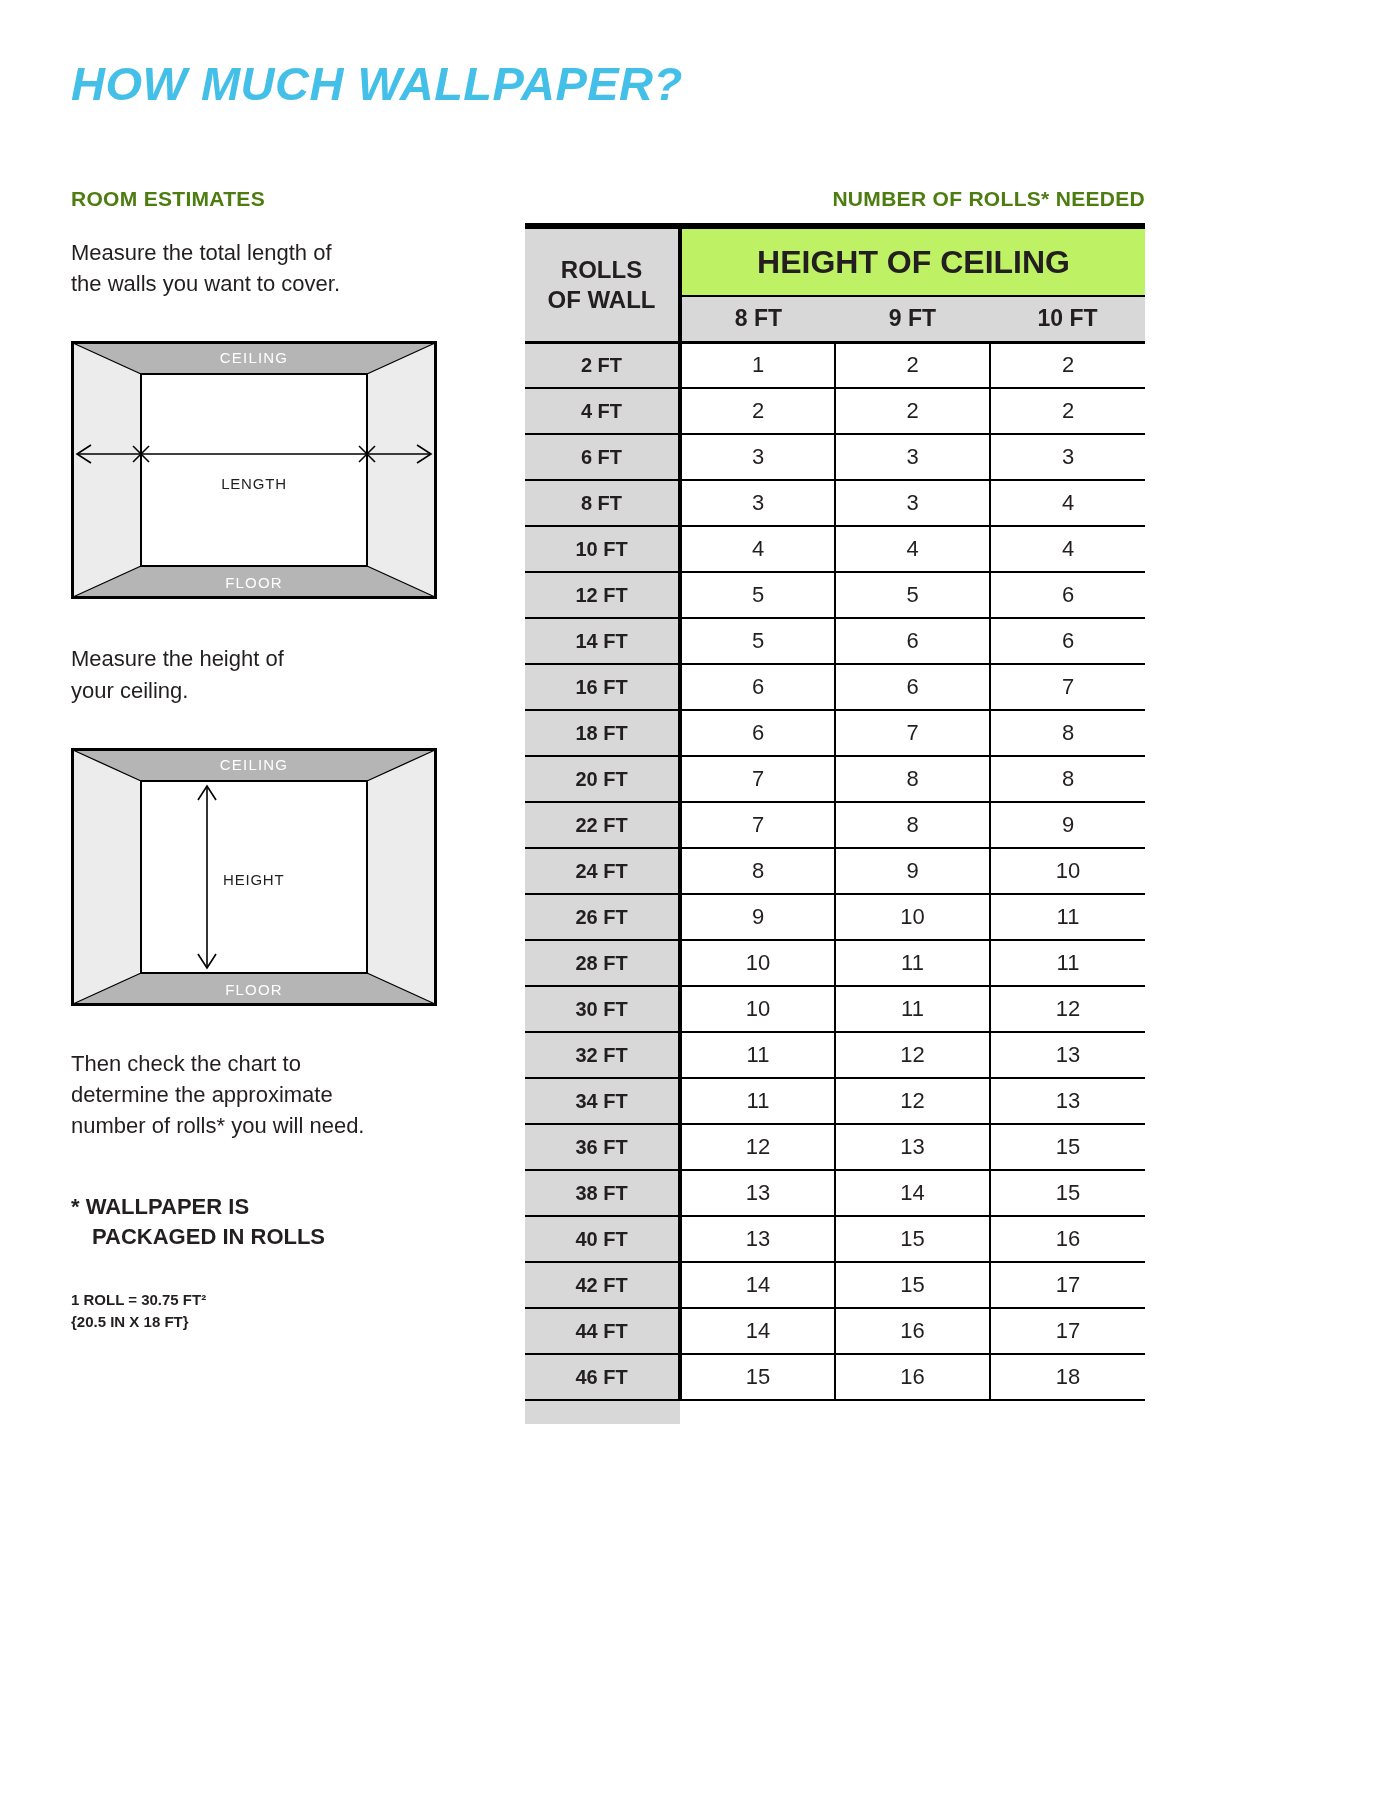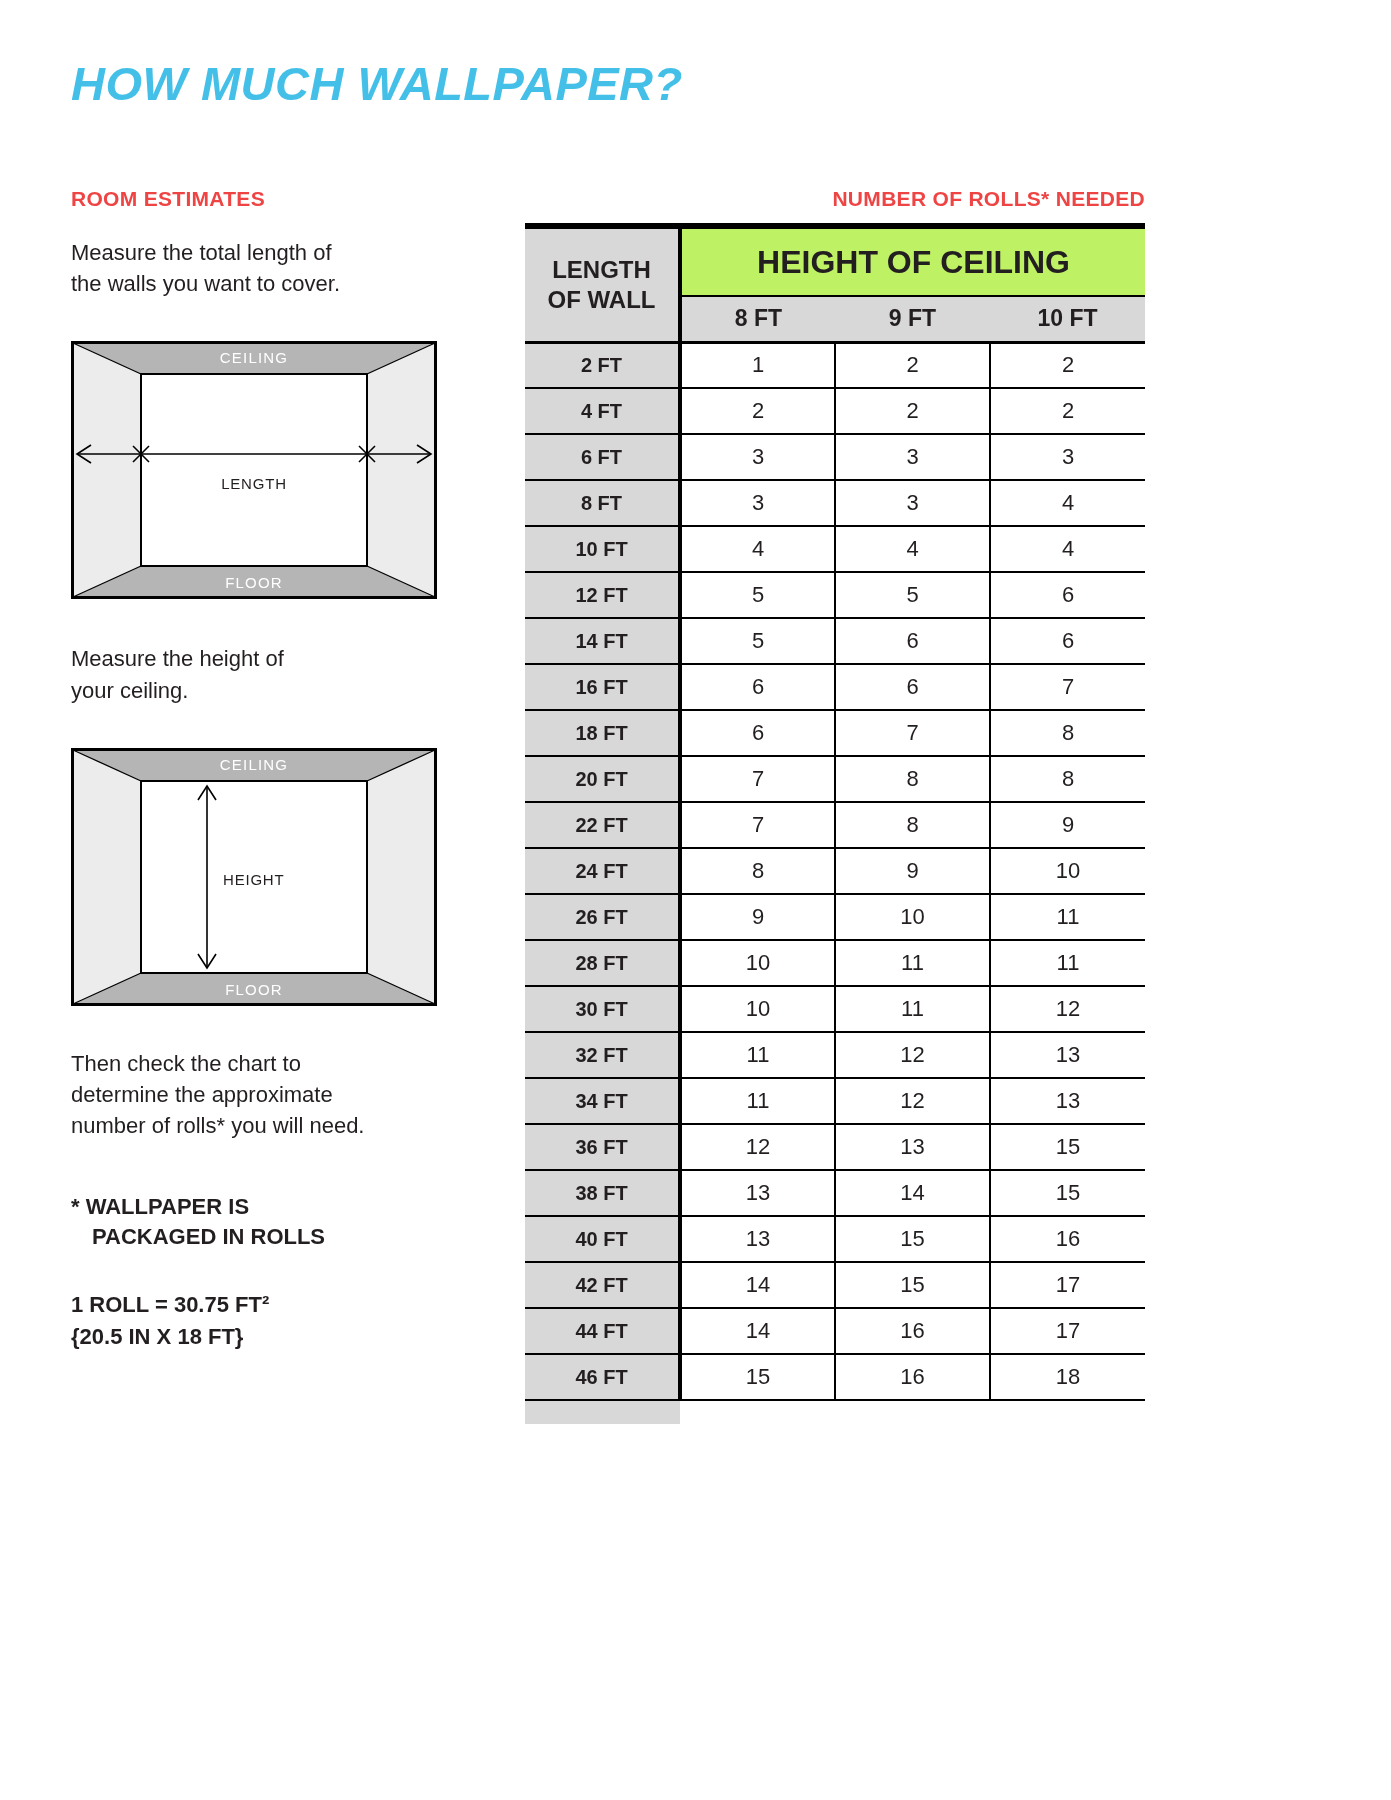--- a/index.html
+++ b/index.html
@@ -24,21 +24,21 @@
     display: flex;
     align-items: flex-start;
     margin: 76px 0 0 71px;
   }
   .col-left { width: 366px; flex: none; }
   .col-right { width: 620px; margin-left: 88px; flex: none; }
 
   .section-heading {
     font-size: 21px;
     font-weight: bold;
-    color: #ef4444;
+    color: #4d7c0f;
     letter-spacing: 0.3px;
     margin: 0;
   }
   .col-right .section-heading { text-align: right; }
 
   .step {
     font-size: 22px;
     line-height: 1.42;
     margin: 26px 0 0 0;
     white-space: pre-line;
@@ -57,21 +57,21 @@
   .diagram text.band-label { fill: #ffffff; }
   .diagram text.dim-label { fill: #231f20; letter-spacing: 0.8px; }
 
   .footnote {
     margin-top: 50px;
     font-size: 22px;
     font-weight: bold;
     line-height: 1.4;
   }
   .footnote .indent { padding-left: 21px; }
-  .roll-info { font-size: 22px; font-weight: bold; line-height: 1.45; }
+  .roll-info { font-size: 15px; font-weight: bold; line-height: 1.45; }
   .roll-size { margin-top: 36px; }
 
   table.rolls-table {
     border-collapse: collapse;
     table-layout: fixed;
     margin-top: 12px;
     width: 620px;
   }
   .rolls-table th, .rolls-table td {
     padding: 0;
@@ -210,21 +210,21 @@
 
       <table class="rolls-table">
         <colgroup>
           <col style="width:155px">
             <col style="width:155px">
             <col style="width:155px">
             <col style="width:155px">
         </colgroup>
         <thead>
           <tr>
-            <th class="len-header" rowspan="2">LENGTH OF WALL</th>
+            <th class="len-header" rowspan="2">ROLLS OF WALL</th>
             <th class="group-header" colspan="3">HEIGHT OF CEILING</th>
           </tr>
           <tr>
             <th class="hcol first">8 FT</th>
             <th class="hcol">9 FT</th>
             <th class="hcol">10 FT</th>
           </tr>
         </thead>
         <tbody>
             <tr>

